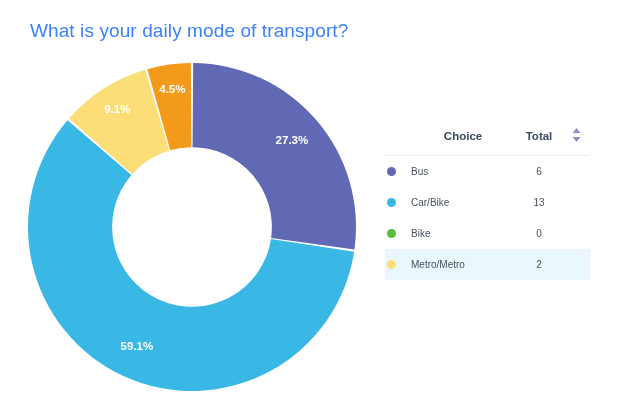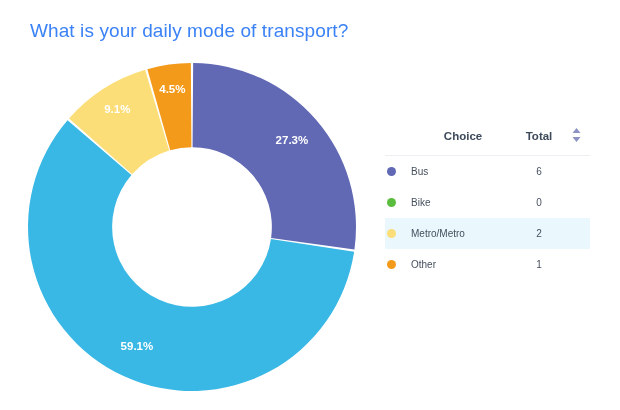--- a/index.html
+++ b/index.html
@@ -156,39 +156,39 @@
           <tr class="legend-row">
             <td class="col-swatch">
               <span class="swatch-dot" style="background: rgb(97, 105, 181);"></span>
             </td>
             <td class="col-choice">Bus</td>
             <td class="col-total">6</td>
             <td class="col-sort"></td>
           </tr>
           <tr class="legend-row">
             <td class="col-swatch">
+              <span class="swatch-dot" style="background: rgb(57, 184, 229);"></span>
+            </td>
+            <td class="col-choice">Car/Bike</td>
+            <td class="col-total">13</td>
+            <td class="col-sort"></td>
+          </tr>
+          <tr class="legend-row">
+            <td class="col-swatch">
               <span class="swatch-dot" style="background: rgb(91, 189, 62);"></span>
             </td>
             <td class="col-choice">Bike</td>
             <td class="col-total">0</td>
             <td class="col-sort"></td>
           </tr>
           <tr class="legend-row is-highlighted">
             <td class="col-swatch">
               <span class="swatch-dot" style="background: rgb(252, 222, 120);"></span>
             </td>
             <td class="col-choice">Metro/Metro</td>
             <td class="col-total">2</td>
             <td class="col-sort"></td>
           </tr>
-          <tr class="legend-row">
-            <td class="col-swatch">
-              <span class="swatch-dot" style="background: rgb(244, 154, 27);"></span>
-            </td>
-            <td class="col-choice">Other</td>
-            <td class="col-total">1</td>
-            <td class="col-sort"></td>
-          </tr>
         </tbody>
     </table>
   </div>
 
 </div>
 
 </body></html>

